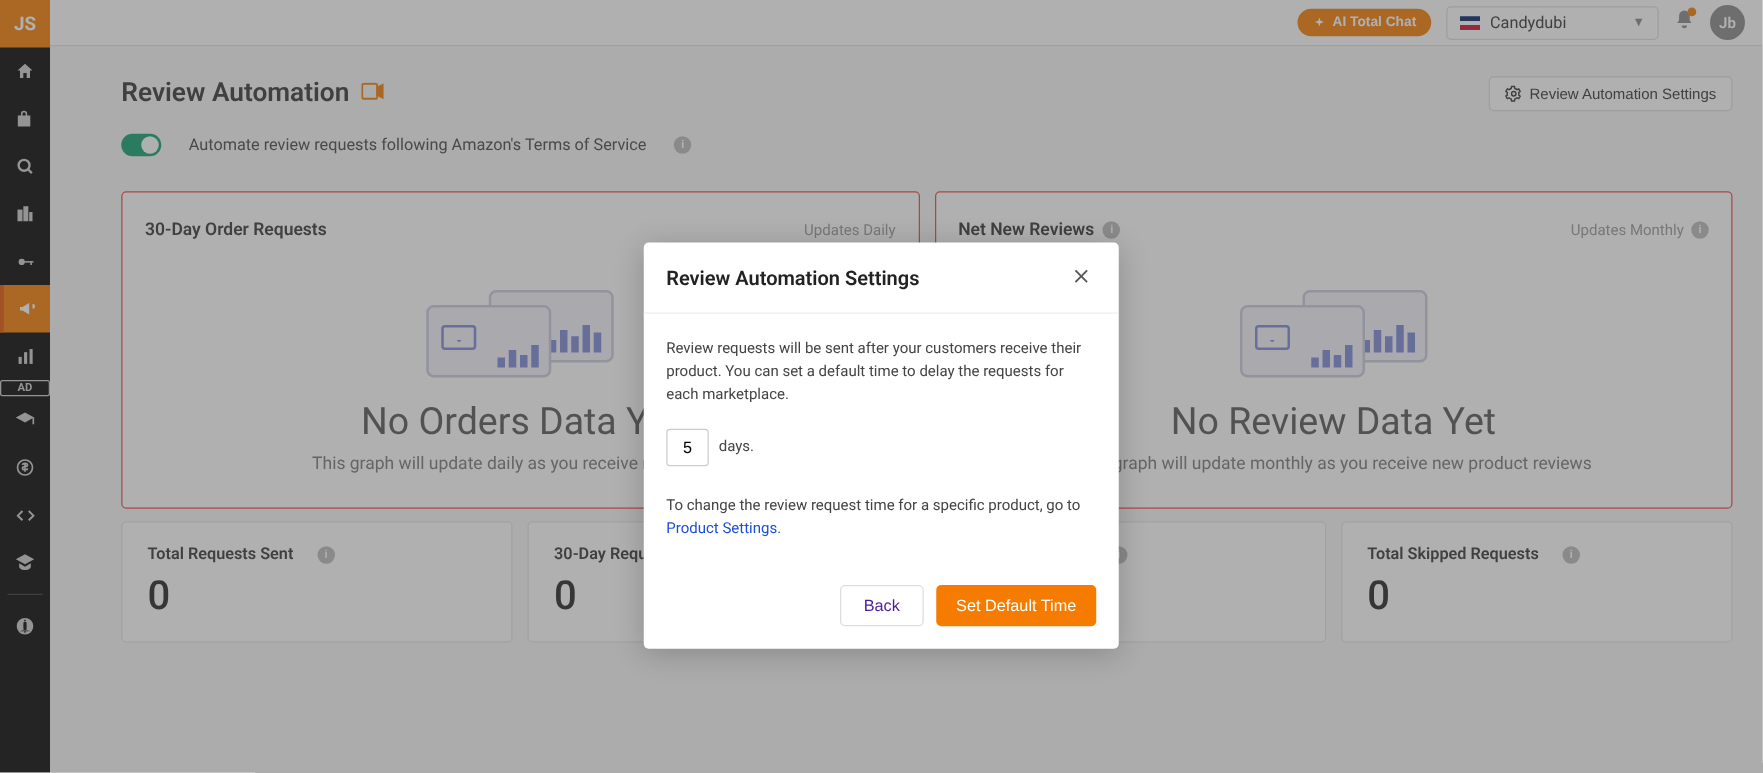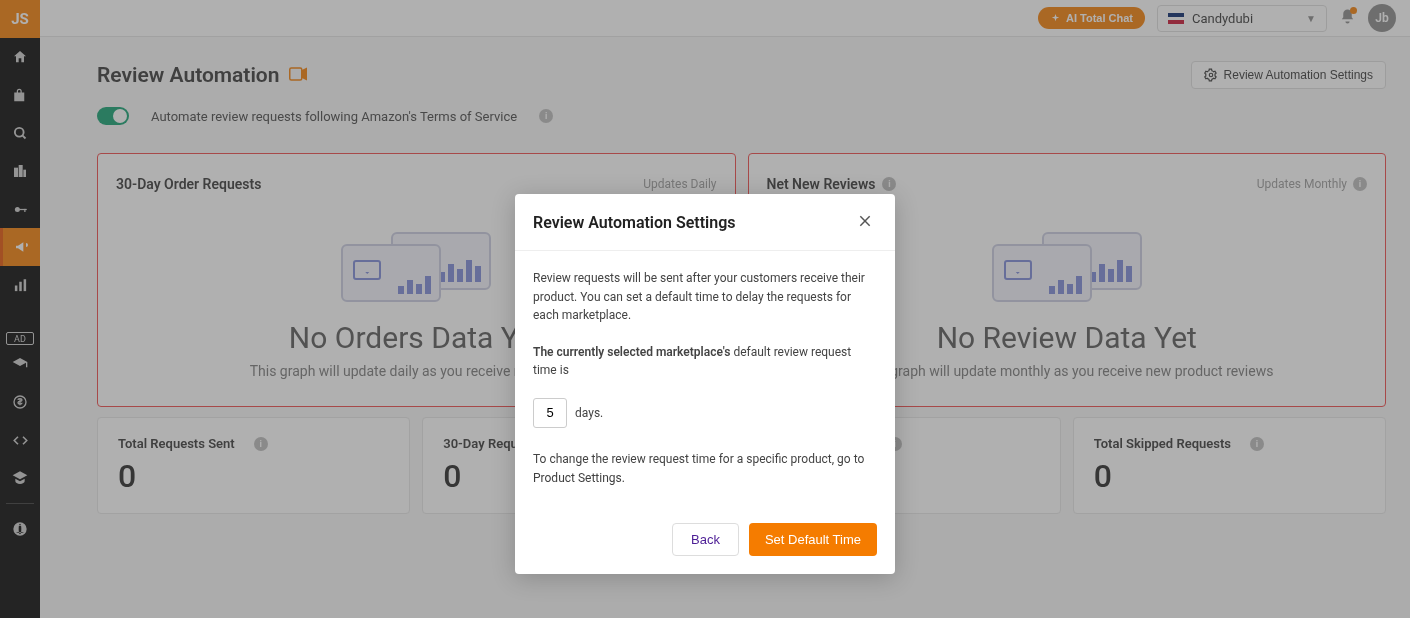--- a/index.html
+++ b/index.html
@@ -360,21 +360,21 @@
     margin-bottom: 22px;
   }
   .days-input {
     width: 34px; height: 30px;
     border: 1px solid #ccc;
     border-radius: 3px;
     text-align: center;
     font-size: 13px;
   }
   .modal-body .bold { font-weight: 600; }
-  .link { color: #404040; cursor: pointer; }
+  .link { color: #1d4ed8; cursor: pointer; }
   .modal-foot {
     display: flex;
     justify-content: flex-end;
     gap: 10px;
     padding: 10px 18px 18px;
   }
   .btn-secondary {
     background: #fff;
     border: 1px solid #ddd;
     border-radius: 4px;
@@ -435,21 +435,21 @@
         <path d="M3 10v4h3l8 5V5l-8 5H3zm15 2a3 3 0 000-6v6z"></path>
       </svg>
   </div>
   <div class="nav-item">
     <svg width="15" height="15" viewBox="0 0 24 24" fill="currentColor">
         <rect x="3" y="12" width="4" height="9"></rect>
         <rect x="10" y="6" width="4" height="15"></rect>
         <rect x="17" y="2" width="4" height="19"></rect>
       </svg>
   </div>
-  <div class="nav-item" style="font-size:9px;font-weight:400;border:1.5px solid #ccc;border-radius:2px;width:28px;height:13px;margin-top:28px;">AD</div>
+  <div class="nav-item" style="font-size:9px;font-weight:700;border:1.5px solid #ccc;border-radius:2px;width:40px;height:13px;">AD</div>
   <div class="nav-item">
     <svg width="16" height="16" viewBox="0 0 24 24" fill="currentColor">
         <path d="M12 3L1 9l11 6 9-5v7h2V9L12 3z"></path>
       </svg>
   </div>
   <div class="nav-item">
     <svg width="16" height="16" viewBox="0 0 24 24" fill="none" stroke="currentColor" stroke-width="2">
         <circle cx="12" cy="12" r="9"></circle>
         <path d="M12 7v10M9 9c0-1 1-2 3-2s3 1 3 2-1 2-3 2-3 1-3 2 1 2 3 2 3-1 3-2"></path>
       </svg>
@@ -630,21 +630,20 @@
       <div class="modal-title">Review Automation Settings</div>
       <button class="modal-close">
         <svg width="14" height="14" viewBox="0 0 24 24" stroke="currentColor" stroke-width="2.5" fill="none">
             <line x1="4" y1="4" x2="20" y2="20"></line>
             <line x1="20" y1="4" x2="4" y2="20"></line>
           </svg>
       </button>
     </div>
     <div class="modal-body">
       <p>Review requests will be sent after your customers receive their product. You can set a default time to delay the requests for each marketplace.</p>
-      <p><span class="bold">The currently selected marketplace's</span><span> default review request time is</span></p>
       <div class="days-row">
         <input class="days-input" value="5" style="">
         <span>days.</span>
       </div>
       <p><span>To change the review request time for a specific product, go to </span><span class="link">Product Settings.</span></p>
     </div>
     <div class="modal-foot">
       <button class="btn-secondary">Back</button>
       <button class="btn-primary">Set Default Time</button>
     </div>

